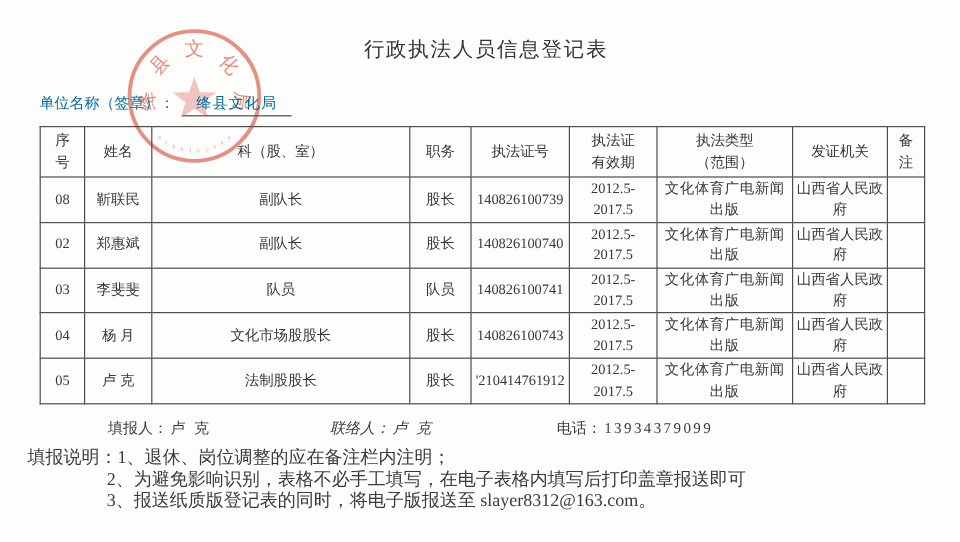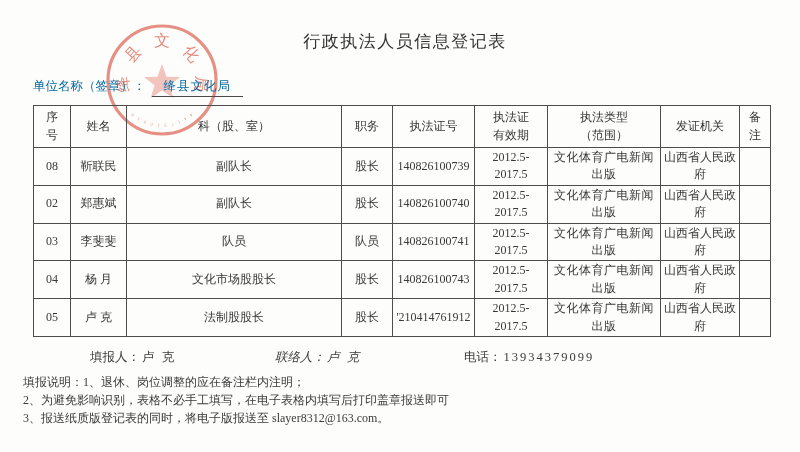--- a/index.html
+++ b/index.html
@@ -68,26 +68,26 @@
     font-size: 12.5px;
     color: #3a3a3a;
   }
   .footer-line .filler  { position: absolute; left: 45px;  white-space: nowrap; margin-left: 45px; }
   .footer-line .contact { position: absolute; left: 275px; white-space: nowrap; font-style: italic; }
   .footer-line .phone   { position: absolute; left: 464px; white-space: nowrap; }
   .footer-line .val { letter-spacing: 2px; margin-left: 2px; }
   .notes {
     position: absolute;
     top: 373px; left: 23px;
-    font-size: 12px;
+    font-size: 15px;
     line-height: 18px;
     color: #3a3a3a;
     width: 640px;
   }
-  .note-rest { }
+  .note-rest { margin-left: 66px; }
   .seal {
     position: absolute;
     top: 18px; left: 102px;
     width: 120px; height: 122px;
     mix-blend-mode: multiply;
     opacity: 0.85;
     pointer-events: none;
   }
   .seal svg { width: 100%; height: 100%; }
 </style>

